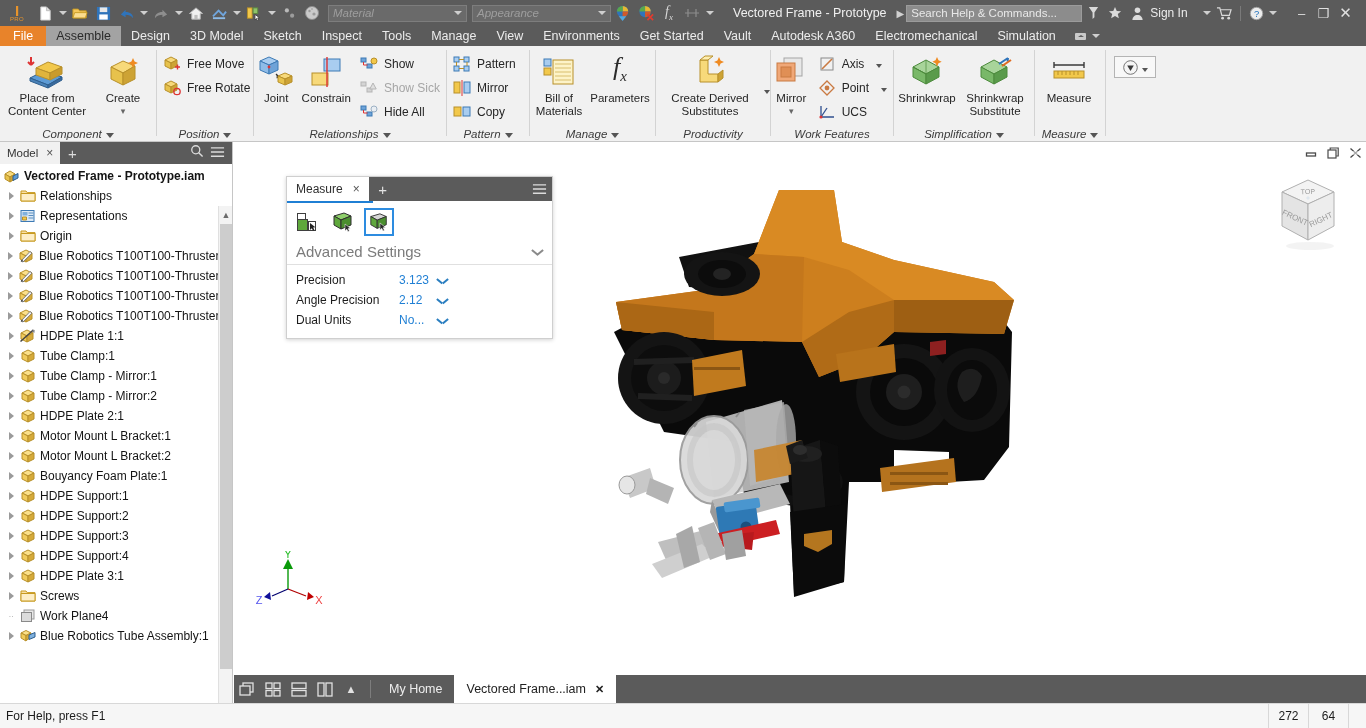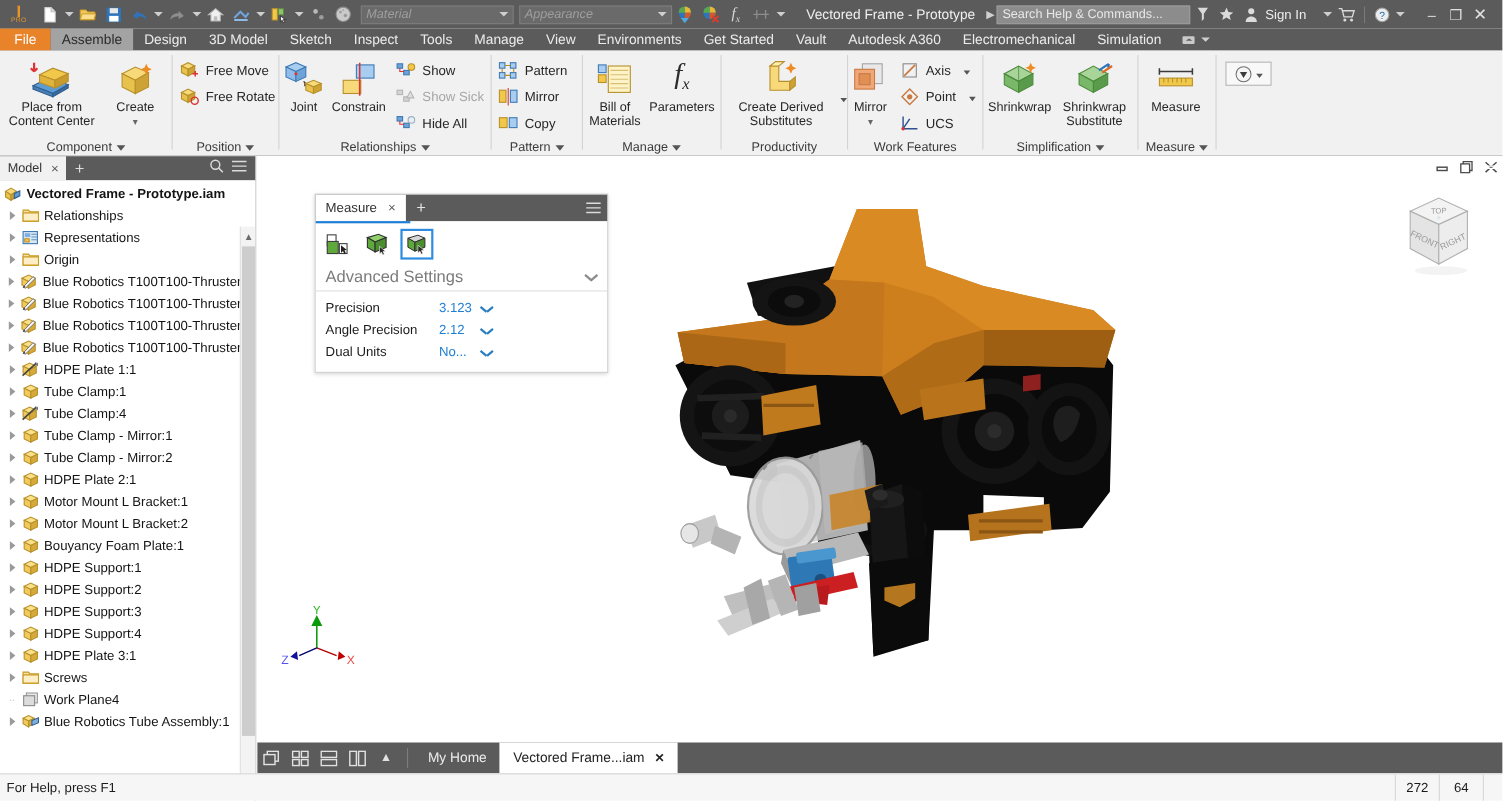--- a/index.html
+++ b/index.html
@@ -71,21 +71,21 @@
   
   .ribbon {
     position:absolute; left:0; top:46px; width:1366px; height: 96px;
     background: #f1f1f1; border-bottom: 1px solid #c6c6c6;
     display:flex; align-items: stretch;
   }
   .rp { position: relative; display:flex; flex-direction: column; height: 96px; }
   .rp-body { flex: 1; display:flex; align-items: flex-start; padding-top: 4px; }
   .rp-title {
     height: 17px; font-size: 11.5px; color:#3b3b3b; display:flex; align-items:center;
-    justify-content:center; gap: 4px;
+    justify-content:center; gap: 4px; font-style: italic;
   }
   .rp-title .tc:after {
     content:''; display:inline-block;
     border-left: 4px solid transparent; border-right: 4px solid transparent;
     border-top: 5px solid #555;
   }
   .rp-sep { width:1px; background: #d3d3d3; margin: 4px 0 6px 0; height: 86px; }
   .big-btn {
     display:flex; flex-direction:column; align-items:center; width: 78px;
     font-size: 11.5px; color:#262626; text-align:center; line-height: 13px; padding-top: 2px;
@@ -910,33 +910,20 @@
                 <path d="M2 4 L8 1 L14 4 L8 7 Z" fill="#fbe08a" stroke="#b8902a"></path>
                 <path d="M2 4 v6 l6 3 V7 Z" fill="#f0cb5c" stroke="#b8902a"></path>
                 <path d="M8 7 v6 l6-3 V4 Z" fill="#d6aa3a" stroke="#b8902a"></path>
               </svg>
             </span>
             <span class="tlabel">Tube Clamp:1</span>
           </div>
           <div class="tnode">
             <span class="arrowcell"></span>
             <span class="ic">
-              <svg width="17" height="14" viewBox="0 0 17 14">
-                <path d="M2 4 L8 1 L14 4 L8 7 Z" fill="#fbe08a" stroke="#b8902a"></path>
-                <path d="M2 4 v6 l6 3 V7 Z" fill="#f0cb5c" stroke="#b8902a"></path>
-                <path d="M8 7 v6 l6-3 V4 Z" fill="#d6aa3a" stroke="#b8902a"></path>
-                <path d="M1.5 12.5 L14 1.2" stroke="#444" stroke-width="1.5"></path>
-                <path d="M13 1 l2.2 .3 -.3 2.2z" fill="#f2f2f2" stroke="#444" stroke-width=".7"></path>
-              </svg>
-            </span>
-            <span class="tlabel">Tube Clamp:4</span>
-          </div>
-          <div class="tnode">
-            <span class="arrowcell"></span>
-            <span class="ic">
               <svg width="16" height="14" viewBox="0 0 16 14">
                 <path d="M2 4 L8 1 L14 4 L8 7 Z" fill="#fbe08a" stroke="#b8902a"></path>
                 <path d="M2 4 v6 l6 3 V7 Z" fill="#f0cb5c" stroke="#b8902a"></path>
                 <path d="M8 7 v6 l6-3 V4 Z" fill="#d6aa3a" stroke="#b8902a"></path>
               </svg>
             </span>
             <span class="tlabel">Tube Clamp - Mirror:1</span>
           </div>
           <div class="tnode">
             <span class="arrowcell"></span>

